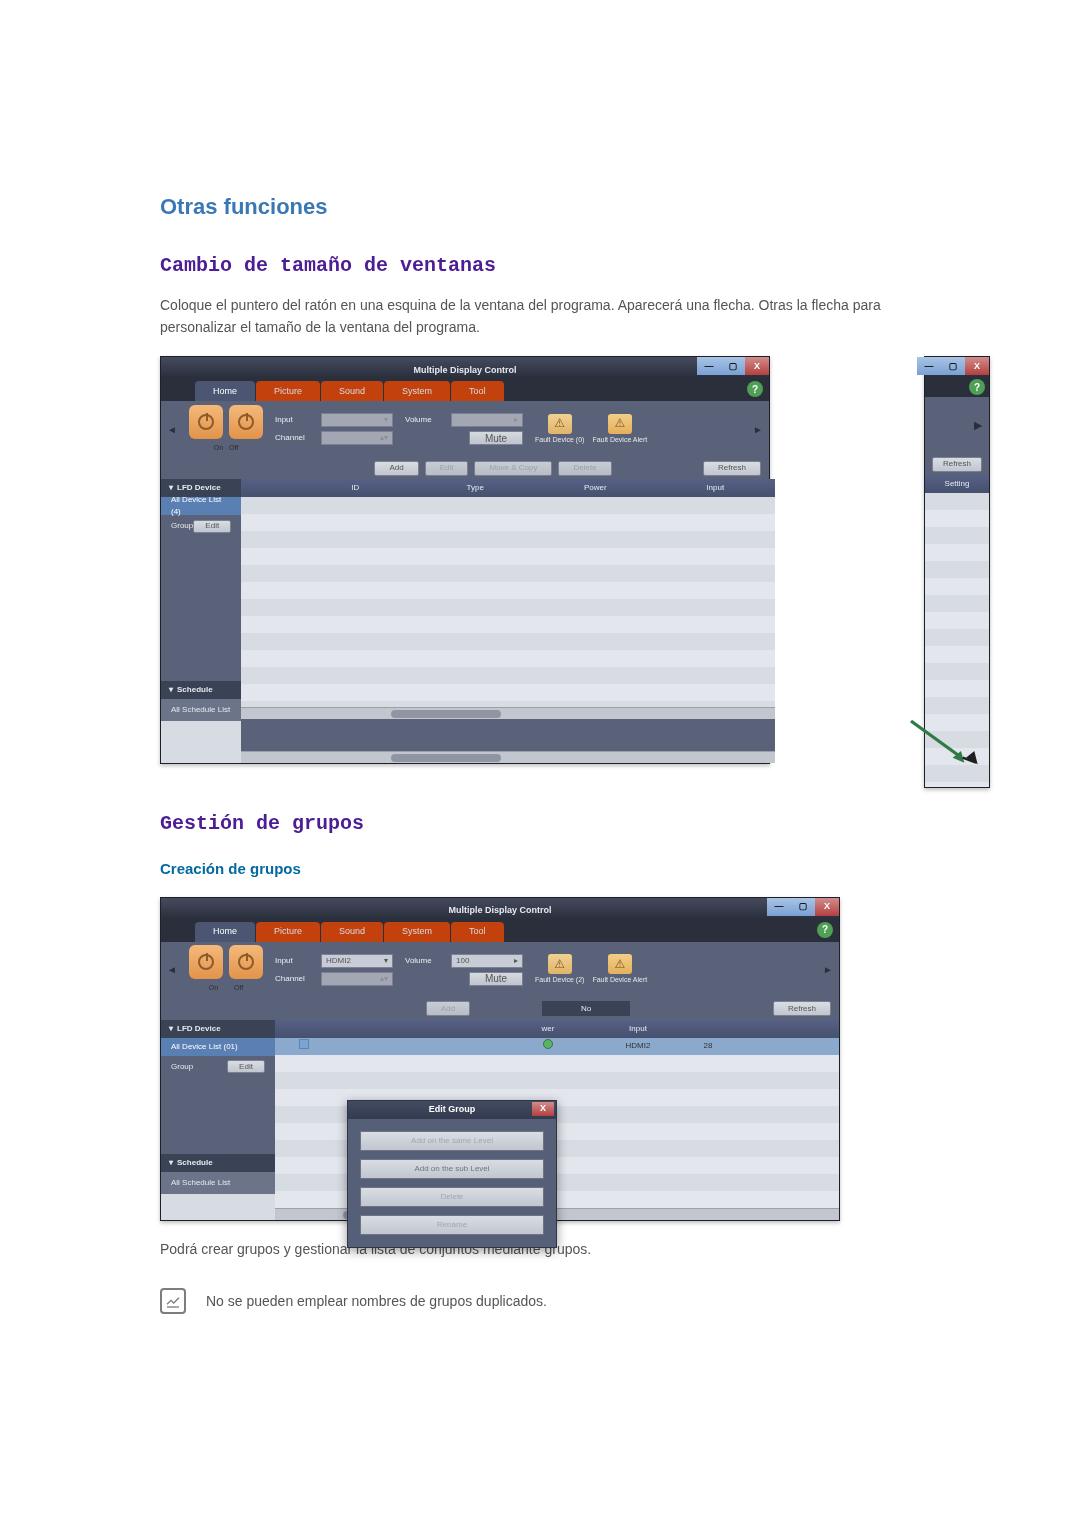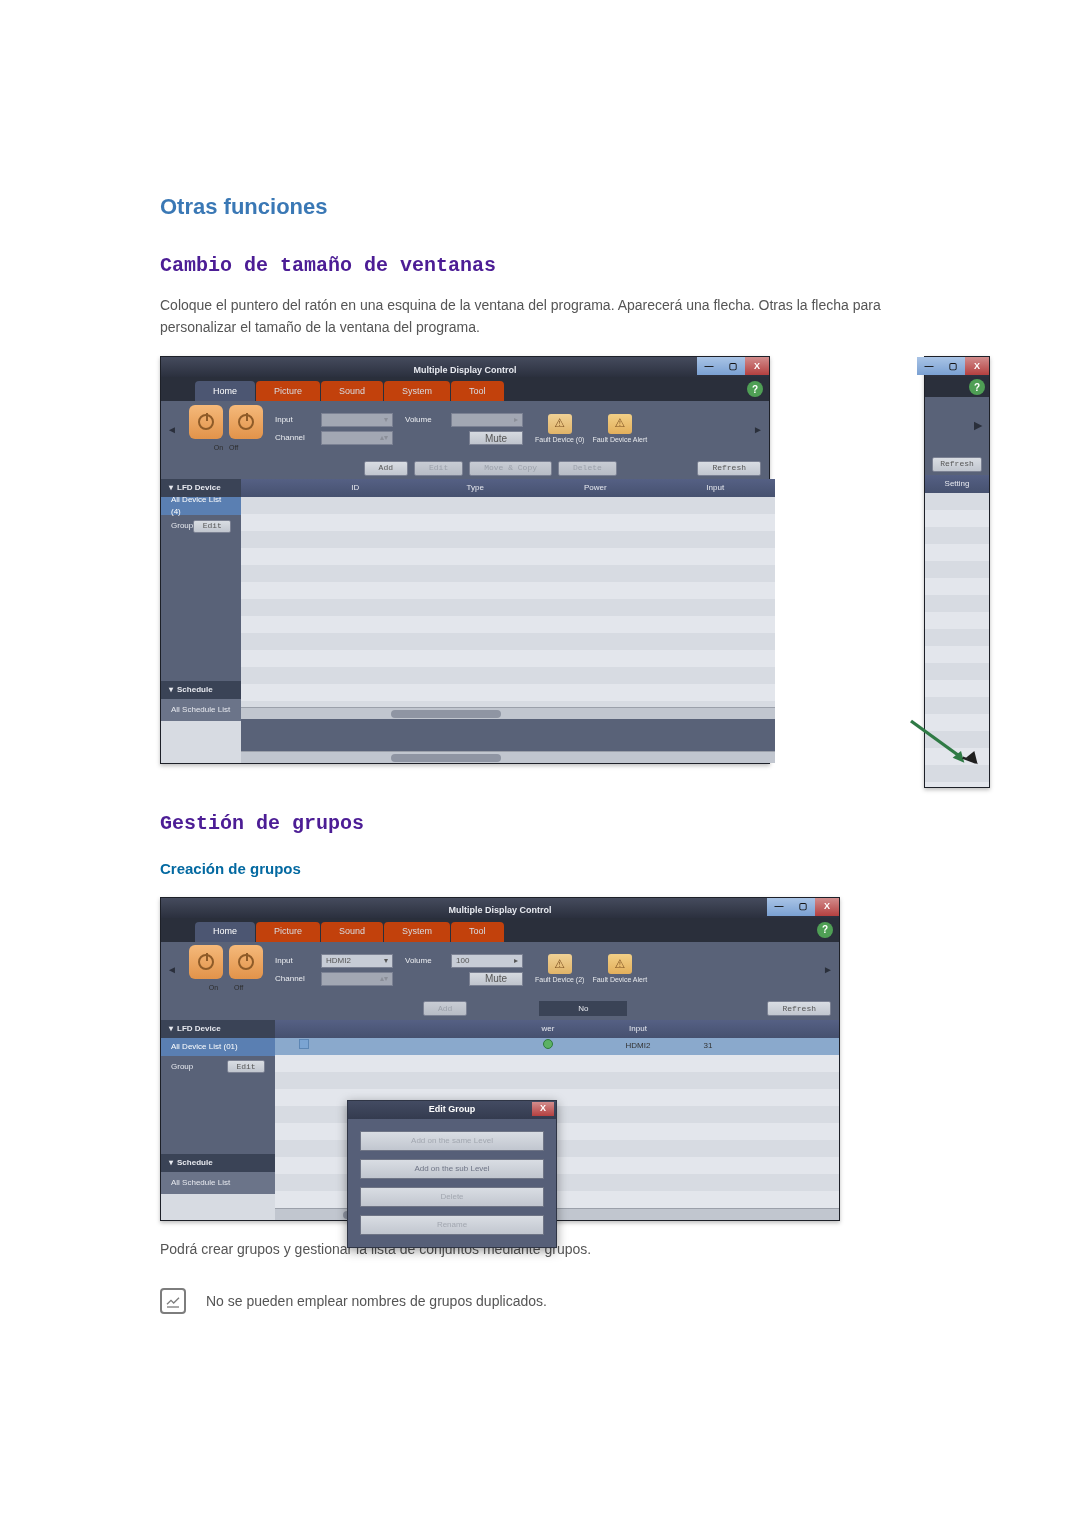--- a/index.html
+++ b/index.html
@@ -150,21 +150,21 @@
     .fault-icon.alert  { background: linear-gradient(#f2cf86,#e3b05c); color:#7a4d1f; }
     .toolbar2 {
       height: 22px; background: #596278;
       display: flex; align-items: center; padding: 0 8px; gap: 6px;
     }
     .tb-btn {
       height: 15px; padding: 0 14px;
       background: linear-gradient(#d9dde3,#c1c6cf);
       border: 1px solid #7b8193; border-radius: 2px;
       font-size: 8px; color: #555;
-      display: flex; align-items: center; justify-content: center; font-family: Liberation Mono, monospace;
+      display: flex; align-items: center; justify-content: center;
     }
     .tb-btn.disabled { color: #9ba0aa; background: linear-gradient(#c8ccd4,#b7bcc5); }
     .columns {
       height: 18px; background: linear-gradient(#556084,#46516f);
       display: flex; align-items: center;
       color: #e7e9ef; font-size: 8px;
     }
     .col { text-align: center; }
     .body-row { display: flex; }
     .sidebar {
@@ -542,21 +542,21 @@
           <div class="col s2-c5">Input</div>
           <div class="col s2-c6"></div>
         </div>
         <div class="grid-area" style="min-height:170px;">
           <div class="grid-row" style="background:#8aa9cc;">
             <div class="grid-cell s2-c1"><span class="check-sq"></span></div>
             <div class="grid-cell s2-c2"></div>
             <div class="grid-cell s2-c3"></div>
             <div class="grid-cell s2-c4"><span class="green-dot"></span></div>
             <div class="grid-cell s2-c5">HDMI2</div>
-            <div class="grid-cell s2-c6">31</div>
+            <div class="grid-cell s2-c6">28</div>
           </div>
         </div>
         <div class="scrollbar-h">
             <div class="scroll-thumb" style="left:12%;width:160px;"></div>
           </div>
       </div>
 
       <div class="popup">
         <div class="popup-hdr">
           <span>Edit Group</span>

